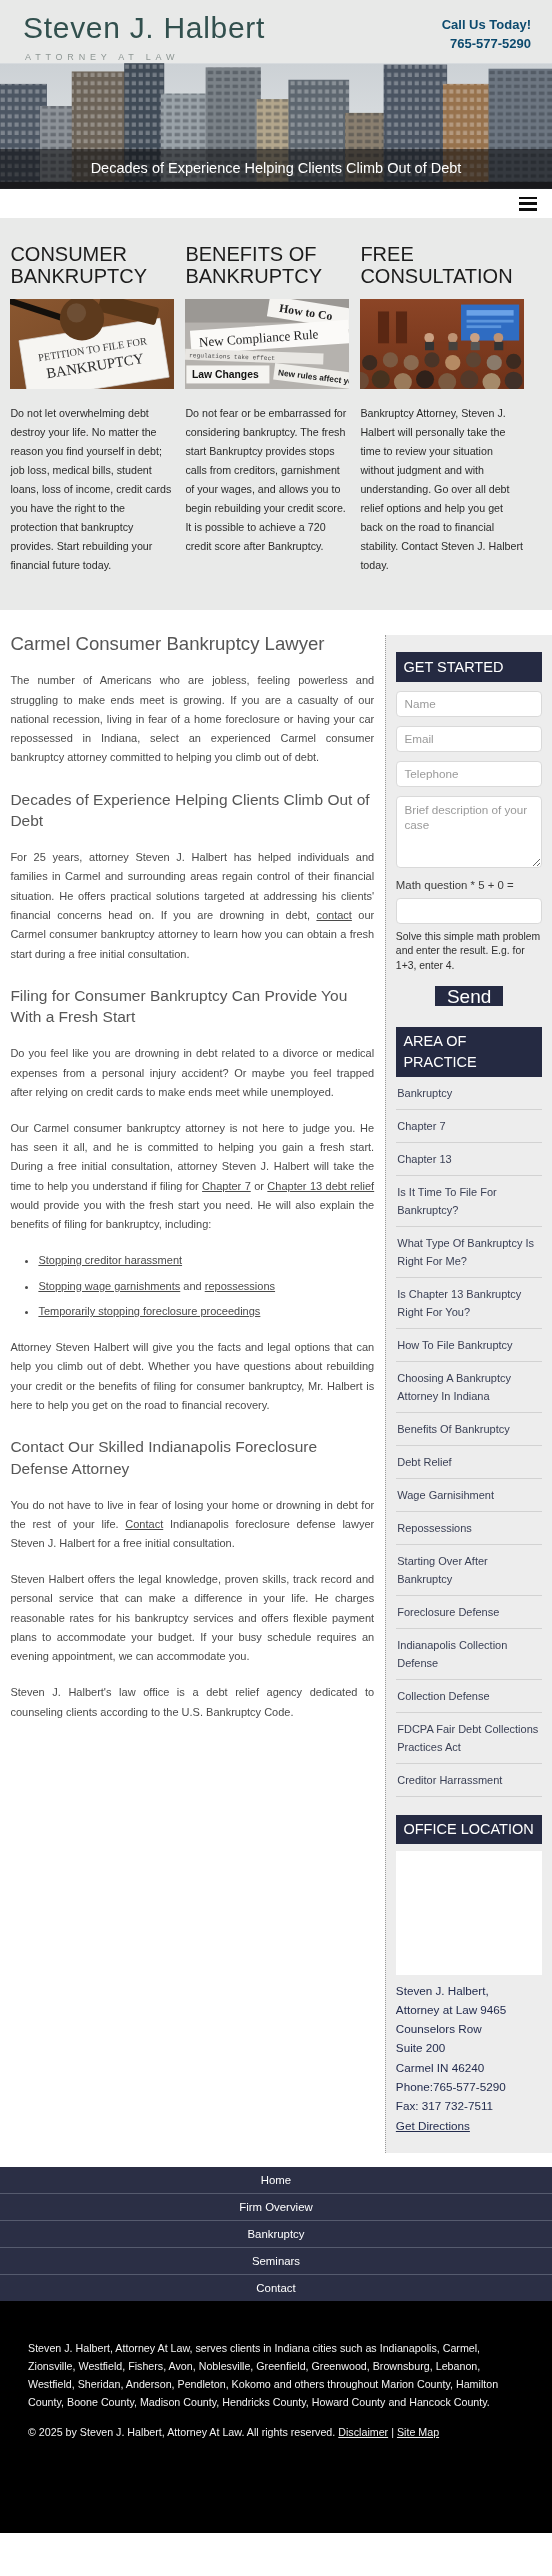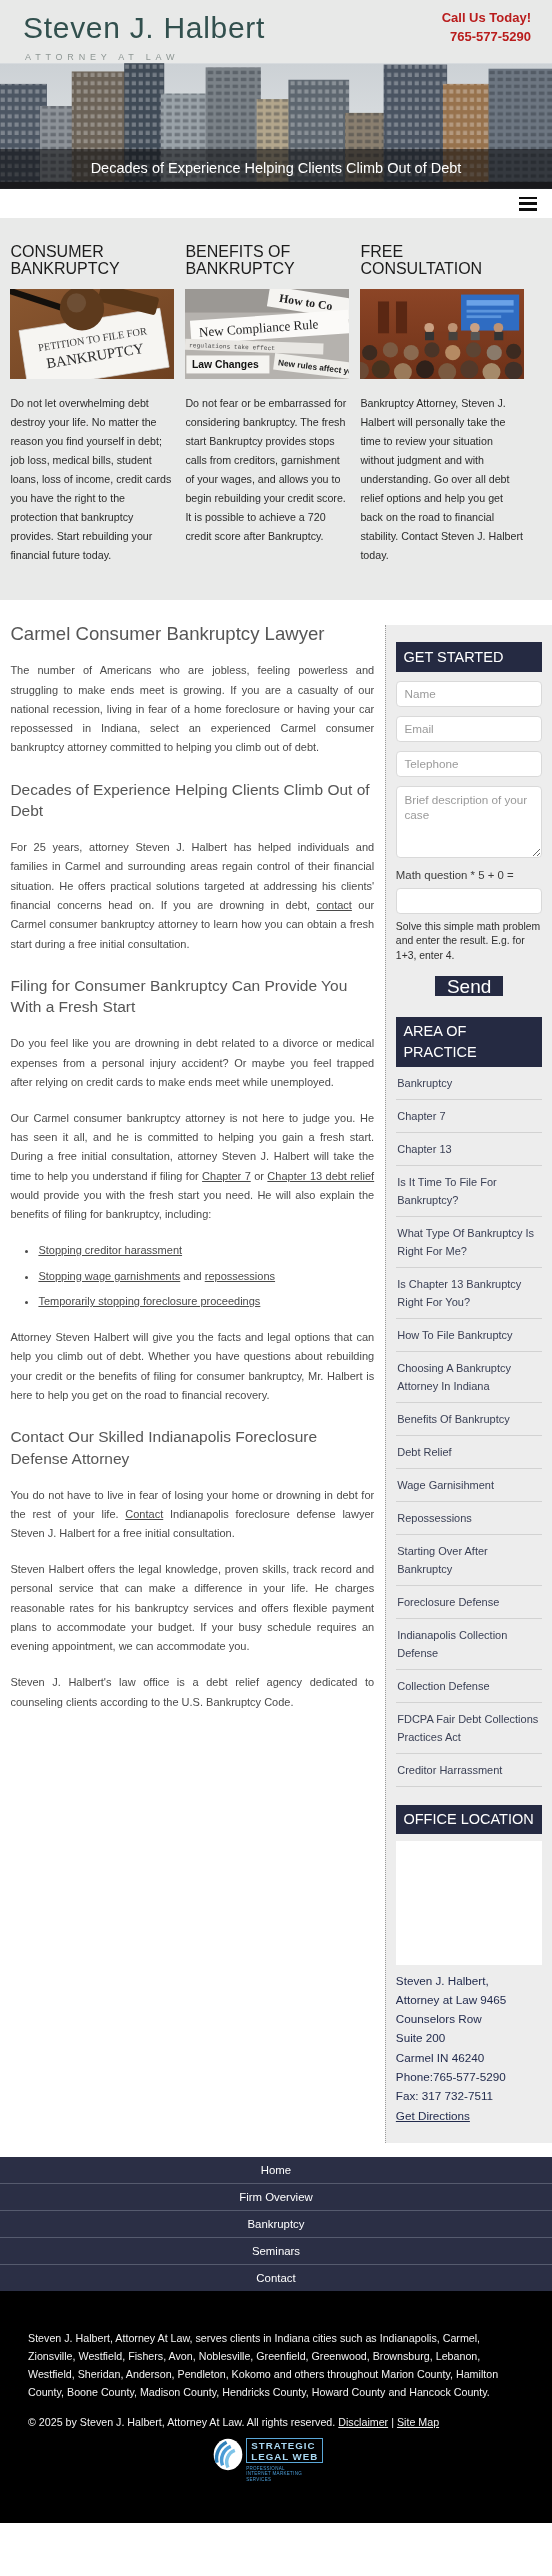--- a/index.html
+++ b/index.html
@@ -3,37 +3,37 @@
 <meta charset="utf-8">
 <style>
   * { margin:0; padding:0; box-sizing:border-box; }
   html,body { background:#fff; }
   body { width:552px; font-family:"Liberation Sans", sans-serif; }
 
   
   .header { height:63px; background:#e8e9e8; position:relative; }
   .logo-title { position:absolute; left:23px; top:11px; font-size:30px; font-weight:400; color:#32504e; letter-spacing:0.7px; }
   .logo-sub { position:absolute; left:25px; top:52px; font-size:9px; letter-spacing:4.8px; color:#8e9794; }
-  .call-block { position:absolute; right:21px; top:9px; text-align:right; color:#b91c1c; font-size:13px; font-weight:bold; line-height:18.6px; }
+  .call-block { position:absolute; right:21px; top:16px; text-align:right; color:#0c4a6e; font-size:13px; font-weight:bold; line-height:18.6px; }
 
   
   .hero { height:126px; position:relative; overflow:hidden; }
   .hero svg { display:block; }
   .hero-band { position:absolute; left:0; right:0; top:86px; height:40px; background:rgba(8,8,10,0.55); }
   .hero-caption { position:absolute; left:0; right:0; top:86px; height:40px; line-height:39px; text-align:center; color:#fff; font-size:14.5px; }
 
   
   .menubar { height:29px; background:#ffffff; position:relative; }
   .hamburger { position:absolute; right:15px; top:7.6px; width:18px; height:14px; cursor:pointer; }
   .hamburger .bar { height:2.8px; background:#0d0d0d; margin-bottom:2.8px; }
 
   
   .features { background:#e9eae9; padding:25px 10.4px 35px 10.4px; display:flex; gap:11px; }
   .feature { width:164px; }
-  .feature h3 { font-size:16px; line-height:17px; font-weight:400; color:#1c1c1c; }
+  .feature h3 { font-size:20px; line-height:22px; font-weight:400; color:#1c1c1c; }
   .feature .fimg { width:100%; height:90px; margin-top:11.7px; display:block; }
   .feature p { margin-top:15px; font-size:10.7px; line-height:19px; color:#2b2b2b; }
 
   
   .main { display:flex; height:1543px; overflow:hidden; background:#fff; }
   .article { width:387px; padding:0 12.4px 0 10.4px; }
   .article h1 { margin-top:23px; font-size:18.6px; font-weight:400; color:#565656; }
   .article h2 { margin-top:21px; font-size:15.5px; line-height:21.4px; font-weight:400; color:#565656; }
   .article p { margin-top:16.6px; font-size:11px; line-height:19.3px; color:#4a4a4a; text-align:justify; }
   .article a { color:#4a4a4a; text-decoration:underline; }
@@ -360,33 +360,14 @@
 </div>
 
 <div class="footer-black">
   <div class="service-area">Steven J. Halbert, Attorney At Law, serves clients in Indiana cities such as Indianapolis, Carmel, Zionsville, Westfield, Fishers, Avon, Noblesville, Greenfield, Greenwood, Brownsburg, Lebanon, Westfield, Sheridan, Anderson, Pendleton, Kokomo and others throughout Marion County, Hamilton County, Boone County, Madison County, Hendricks County, Howard County and Hancock County.</div>
   <div class="copyright">
     <span>© 2025 by Steven J. Halbert, Attorney At Law. All rights reserved.</span>
     <a href="#">Disclaimer</a>
     <span>|</span>
     <a href="#">Site Map</a>
   </div>
-  <div class="badge">
-    <svg width="30" height="33" viewBox="0 0 44 48">
-      <ellipse cx="22" cy="24" rx="21" ry="23" fill="#ffffff"></ellipse>
-      <path d="M6 36 A 26 26 0 0 1 20 6" stroke="#2e7fb8" stroke-width="5" fill="none"></path>
-      <path d="M14 40 A 22 22 0 0 1 26 12" stroke="#4a9cd6" stroke-width="5" fill="none"></path>
-      <path d="M22 43 A 18 18 0 0 1 32 18" stroke="#7ec3e8" stroke-width="5" fill="none"></path>
-    </svg>
-    <div class="badge-col">
-      <div class="badge-box">
-        <div>STRATEGIC</div>
-        <div>LEGAL WEB</div>
-      </div>
-      <div class="badge-sub">
-        <div>PROFESSIONAL</div>
-        <div>INTERNET MARKETING</div>
-        <div>SERVICES</div>
-      </div>
-    </div>
-  </div>
 </div>
 
 
 </body></html>

